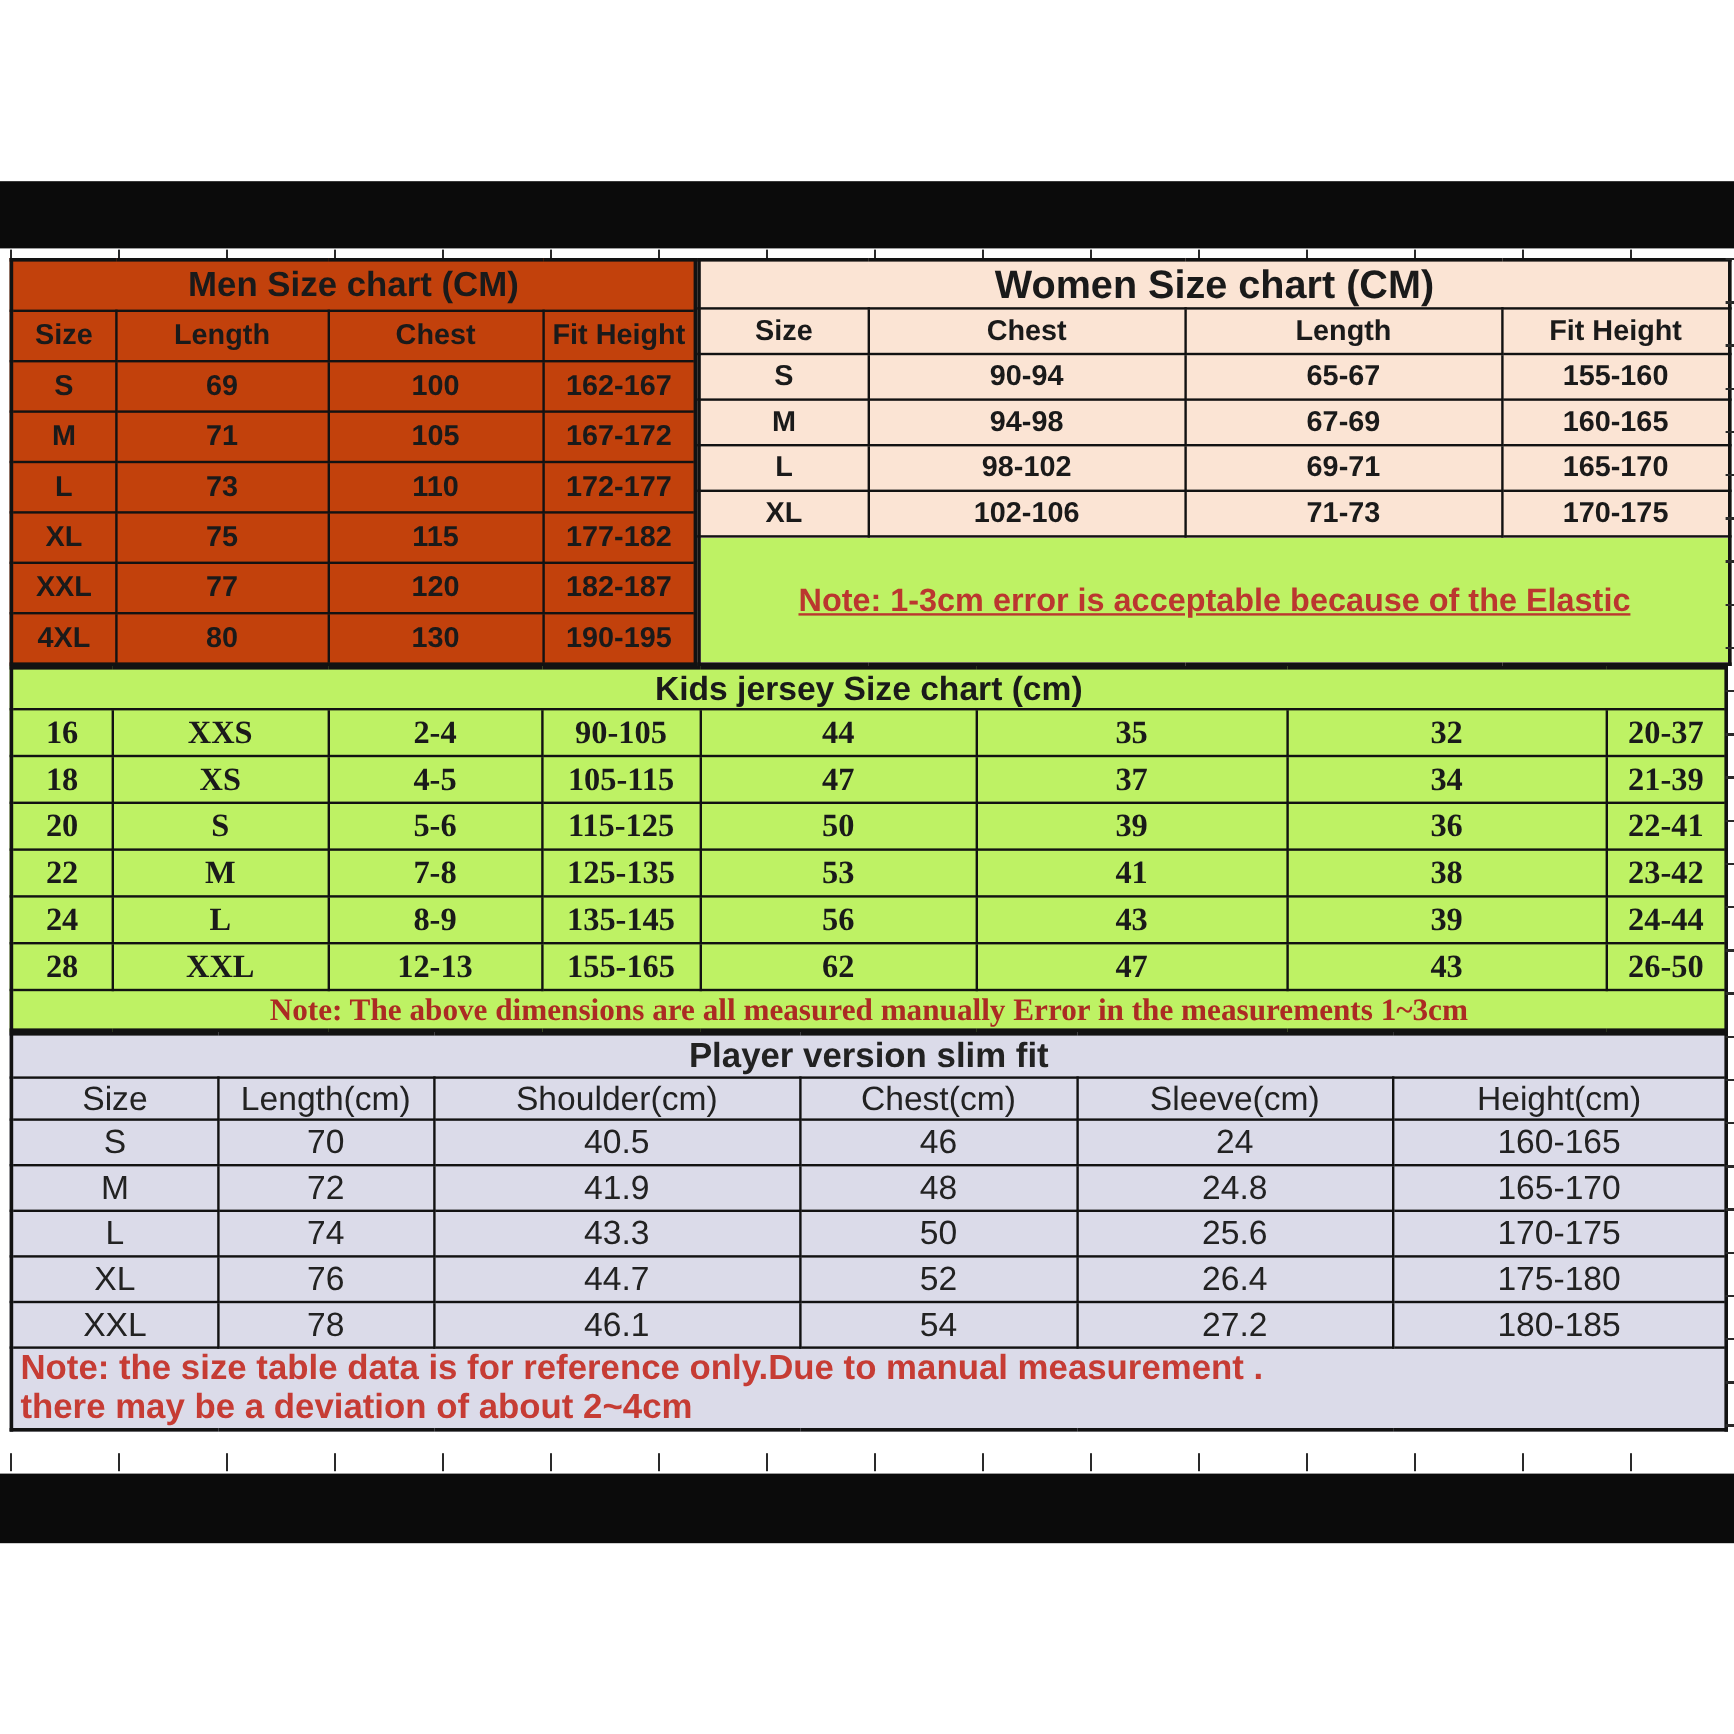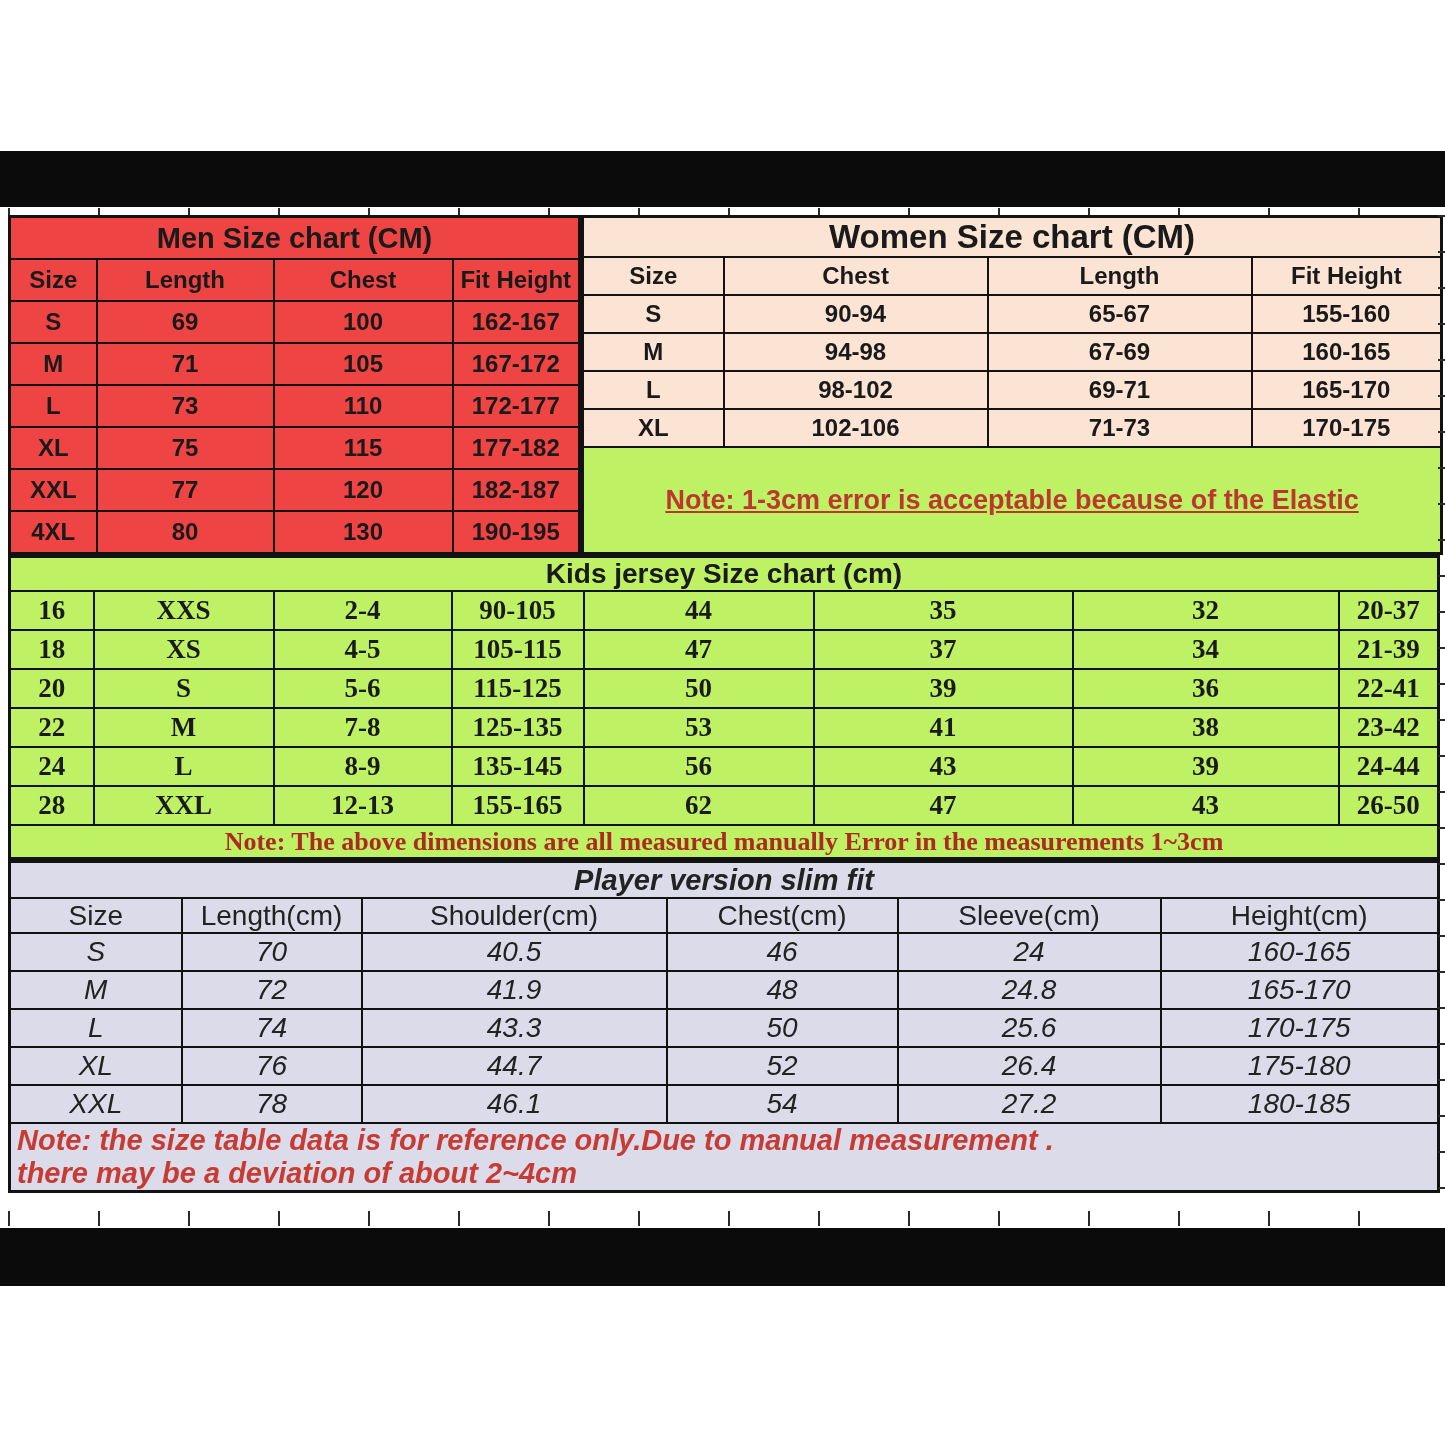--- a/index.html
+++ b/index.html
@@ -13,41 +13,41 @@
   .tick-top{top:208px;height:7px;}
   .tick-bottom{top:1211px;height:15px;}
   .right-sliver{position:absolute;left:1438px;top:215px;width:7px;height:998px;
                 background:repeating-linear-gradient(180deg,#2a2a2a 0 2px,transparent 2px 36px);}
   .content{position:absolute;left:8px;top:215px;width:1429px;}
   table{border-collapse:collapse;table-layout:fixed;border:3px solid #121212;}
   td,th{border:2px solid #121212;text-align:center;vertical-align:middle;overflow:hidden;
         white-space:nowrap;padding:0;}
   .top-row{display:flex;align-items:stretch;}
   
-  .men{width:570px;background:#ef4444;}
+  .men{width:570px;background:#c2410c;}
   .men td,.men th{height:36px;font-size:24px;font-weight:bold;}
   .men .t-title{height:36px;font-size:29px;}
   
   .women{width:859px;background:#fbe4d4;}
   .women td,.women th{height:36px;font-size:24px;font-weight:bold;}
   .women .t-title{height:36px;font-size:33px;}
   .women .note-cell{height:104px;background:#bef264;font-size:27px;font-weight:bold;
                     color:#bb372f;text-decoration:underline;}
   
   .kids{width:1429px;background:#bef264;}
   .kids .t-title{height:30px;font-size:28px;font-weight:bold;font-family:"Liberation Sans",sans-serif;}
   .kids th{height:33px;font-size:24px;font-weight:bold;}
   .kids td{height:37px;font-size:27px;font-weight:bold;font-family:"Liberation Serif",serif;}
   .kids .note-cell{height:31px;font-size:26px;font-weight:bold;color:#ab2b23;
                    font-family:"Liberation Serif",serif;}
   
   .player{width:1429px;background:#dbdbe9;}
   .player .t-title{height:34px;font-size:29px;font-weight:bold;}
   .player th{height:33px;font-size:28px;font-weight:normal;color:#222;}
-  .player td{height:36px;font-size:28px;font-weight:normal;color:#222;font-style:italic;}
+  .player td{height:36px;font-size:28px;font-weight:normal;color:#222;}
   .player .note-cell{height:66px;text-align:left;font-size:29px;font-weight:bold;
                      color:#c63c34;line-height:33px;padding-left:6px;white-space:normal;}
 </style>
 </head>
 <body>
 
 <div class="canvas">
 
   <div class="black-bar bar-top"></div>
   <div class="tickstrip tick-top"></div>

